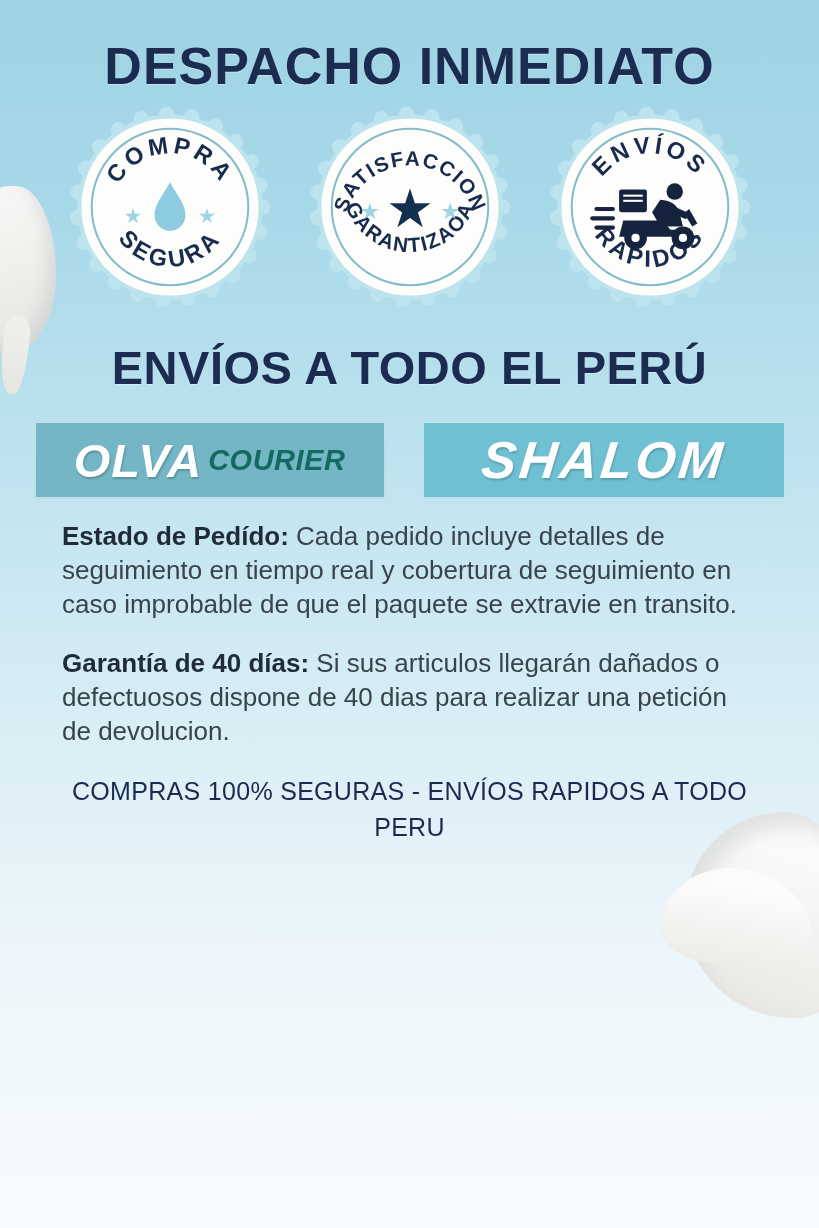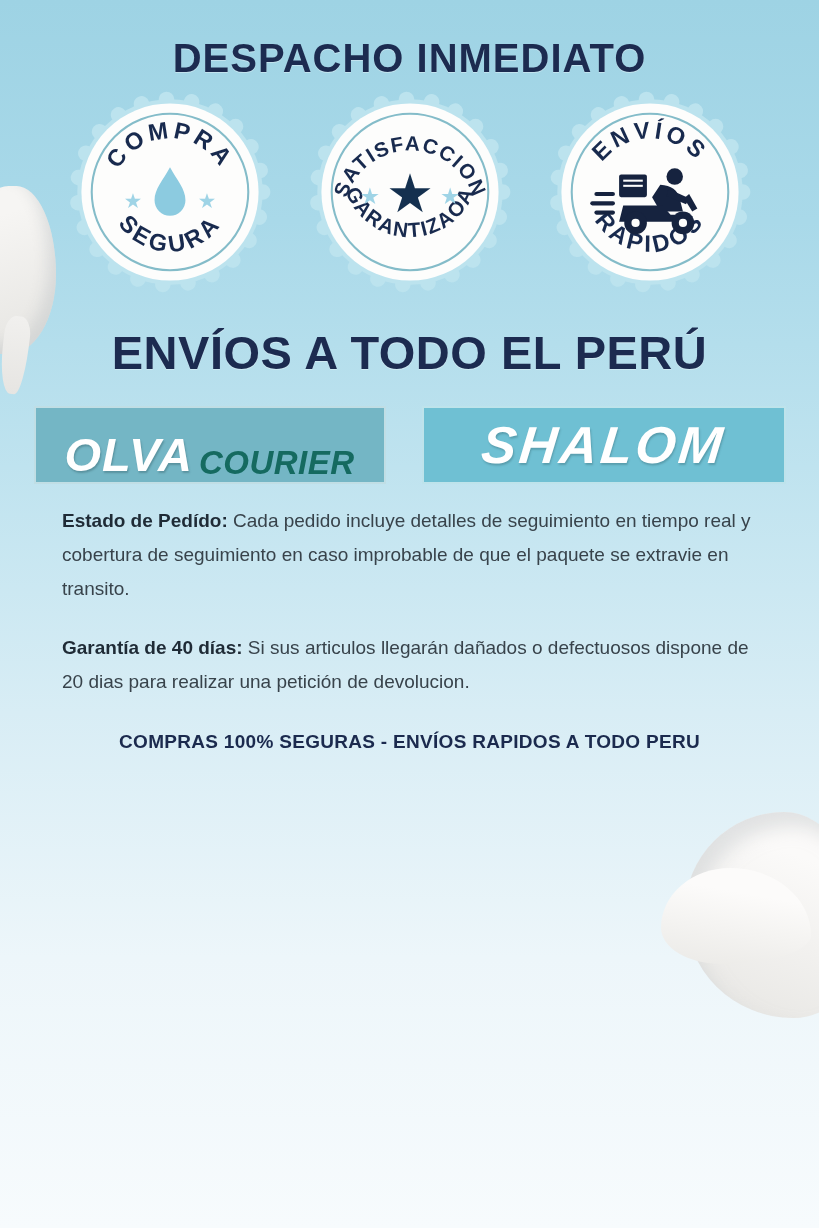--- a/index.html
+++ b/index.html
@@ -39,21 +39,21 @@
     width: 150px; height: 96px;
     background: linear-gradient(190deg, #fcfbfa 30%, #ecebe8 95%);
     border-radius: 46% 54% 60% 40% / 62% 70% 30% 38%;
   }
 
   .page { position: relative; z-index: 2; width: 100%; height: 100%; }
 
   .main-title {
     margin-top: 36px;
     text-align: center;
-    font-size: 40px;
+    font-size: 52px;
     font-weight: 800;
     letter-spacing: 1px;
     color: #1c2b50;
     text-shadow: 0 1px 0 rgba(255,255,255,.35);
   }
 
   .badges-row {
     margin-top: 8px;
     display: flex;
     justify-content: center;
@@ -85,56 +85,56 @@
     justify-content: center;
     gap: 36px;
   }
   .logo-box {
     height: 78px;
     display: flex;
     align-items: center;
     justify-content: center;
     border: 2px solid rgba(255,255,255,.55);
   }
-  .logo-olva { width: 352px; background: #74b6c5; align-items: flex-end; }
+  .logo-olva { width: 352px; background: #74b6c5; }
   .logo-shalom { width: 364px; background: #6fc0d3; }
   .olva-word {
     font-size: 47px; font-weight: 800; font-style: italic;
     color: #ffffff; letter-spacing: 1px;
     text-shadow: 1px 2px 2px rgba(40,80,90,.35);
   }
   .olva-suffix {
-    font-size: 33px; font-weight: 800; font-style: italic;
+    font-size: 29px; font-weight: 800; font-style: italic;
     color: #156a60; margin-left: 6px; letter-spacing: .5px;
   }
   .shalom-word {
     font-size: 52px; font-weight: 800; font-style: italic;
     color: #ffffff; letter-spacing: 3px;
     transform: skewX(-6deg);
     text-shadow: 1px 2px 2px rgba(40,80,90,.3);
   }
 
   .guarantees {
     margin: 20px 58px 0 62px;
   }
   .guarantee-item {
-    font-size: 19px;
+    font-size: 26px;
     line-height: 34px;
     color: #38434b;
     margin-bottom: 25px;
   }
   .guarantee-label { font-weight: bold; color: #1f2b36; }
 
   .footer-claim {
     margin: 4px auto 0;
     max-width: 690px;
     text-align: center;
-    font-size: 19px;
+    font-size: 25px;
     line-height: 36px;
-    font-weight: 700;
+    font-weight: 400;
     letter-spacing: .3px;
     color: #1b2a4e;
   }
 </style>
 </head>
 <body>
 
 <div class="blob blob-left"></div>
 <div class="blob blob-right"></div>
 
@@ -223,18 +223,18 @@
       <span class="olva-suffix">COURIER</span>
     </div>
     <div class="logo-box logo-shalom">
       <span class="shalom-word">SHALOM</span>
     </div>
   </div>
 
 
   <div class="guarantees">
     <p class="guarantee-item"><span class="guarantee-label">Estado de Pedído:</span><span> Cada pedido incluye detalles de seguimiento en tiempo real y cobertura de seguimiento en caso improbable de que el paquete se extravie en transito.</span></p>
-    <p class="guarantee-item"><span class="guarantee-label">Garantía de 40 días:</span><span> Si sus articulos llegarán dañados o defectuosos dispone de 20 dias para realizar una petición de devolucion.</span></p>
+    <p class="guarantee-item"><span class="guarantee-label">Garantía de 40 días:</span><span> Si sus articulos llegarán dañados o defectuosos dispone de 40 dias para realizar una petición de devolucion.</span></p>
   </div>
 
   <div class="footer-claim">COMPRAS 100% SEGURAS - ENVÍOS RAPIDOS A TODO PERU</div>
 
 </div>
 
 </body></html>

